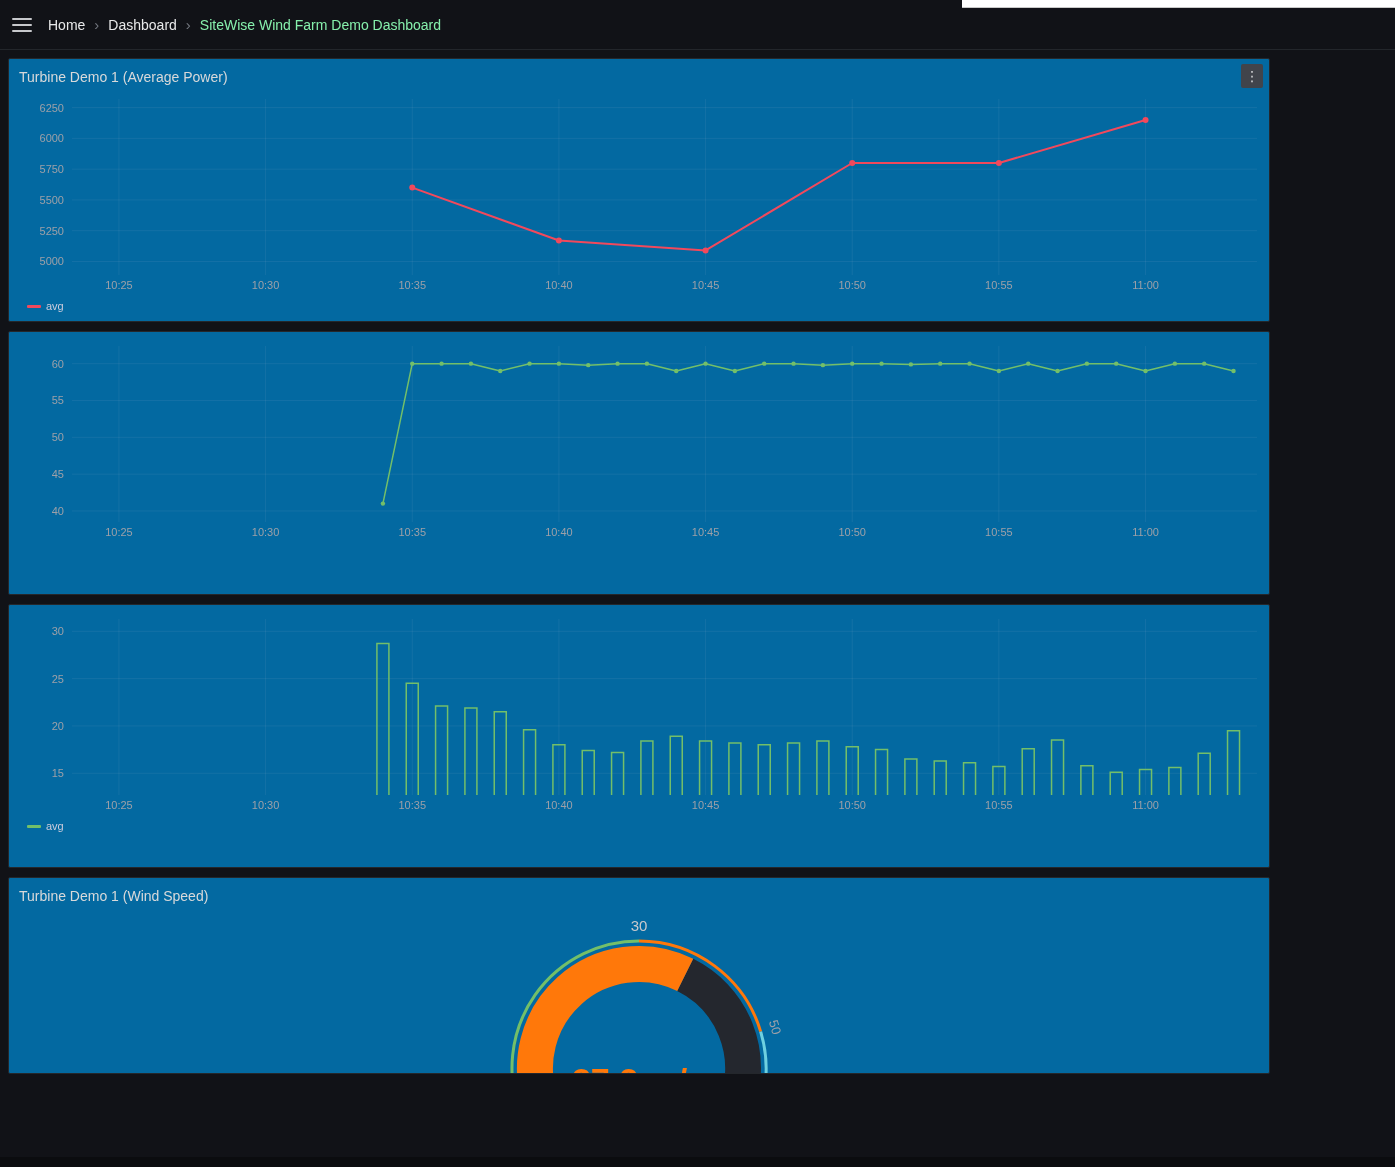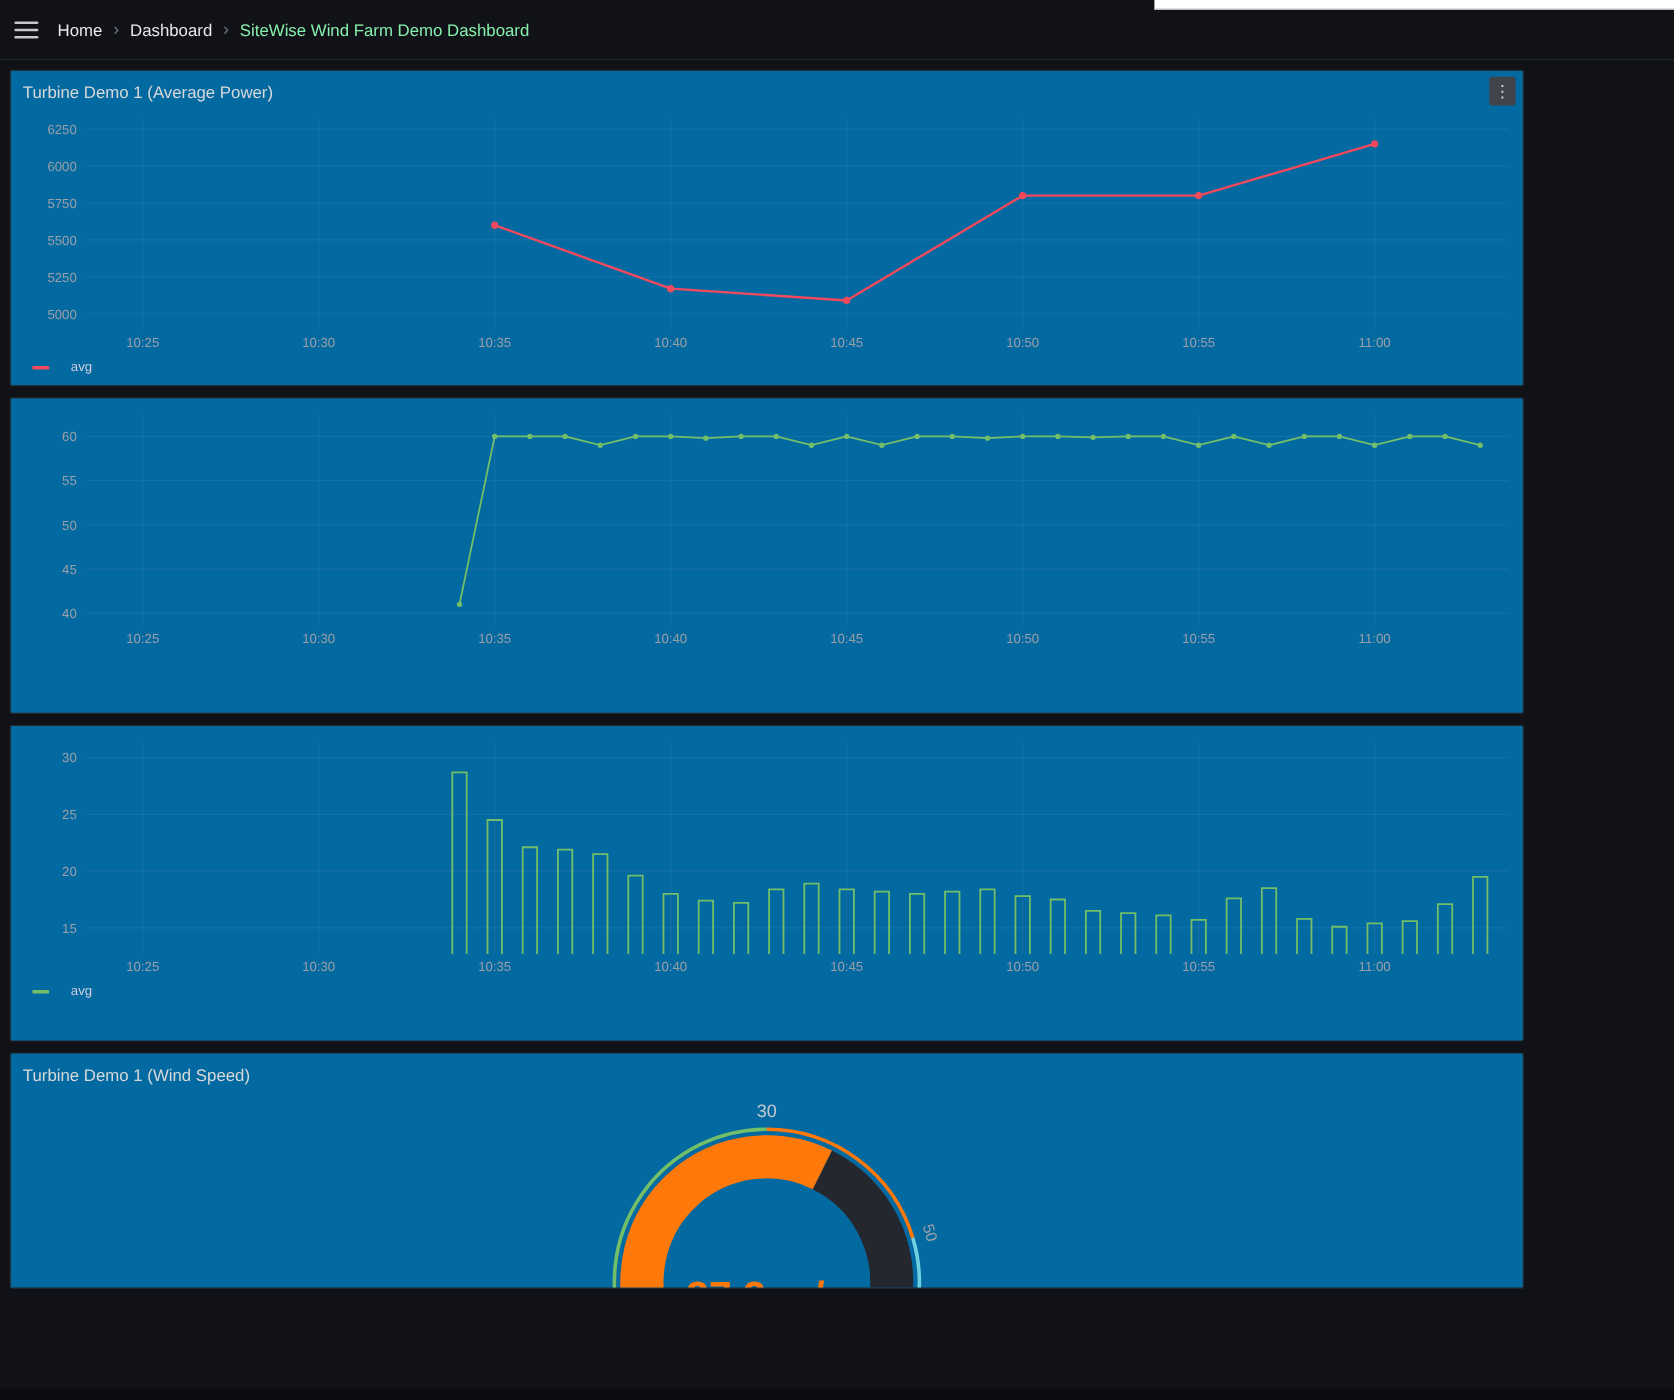--- a/index.html
+++ b/index.html
@@ -39,21 +39,21 @@
   .panel.h277 { height:197px; }
   .panel-header { height:26px; display:flex; align-items:flex-start; justify-content:space-between; }
   .panel-title { font-size:14px; font-weight:500; color:#D8D9DA; padding-left:2px; line-height:20px; }
   .menu-btn {
     width:22px; height:24px; background:#41444B; border-radius:2px;
     display:flex; align-items:center; justify-content:center;
     color:#D8D9DA; font-size:14px; cursor:pointer; margin-top:-3px; margin-right:-2px;
   }
   svg { display:block; }
   svg text { font-family:"Liberation Sans", sans-serif; }
-  .legend { display:flex; align-items:center; gap:18px; height:16px; padding-left:10px; margin-top:1px; cursor:pointer; }
+  .legend { display:flex; align-items:center; gap:5px; height:16px; padding-left:10px; margin-top:1px; cursor:pointer; }
   .legend-swatch { width:14px; height:3px; border-radius:1px; display:inline-block; }
   .legend-label { font-size:11px; color:#CCCCDC; }
 </style>
 </head>
 <body>
 
 <header class="topnav">
   <div class="hamburger">
     <span></span>
       <span></span>

